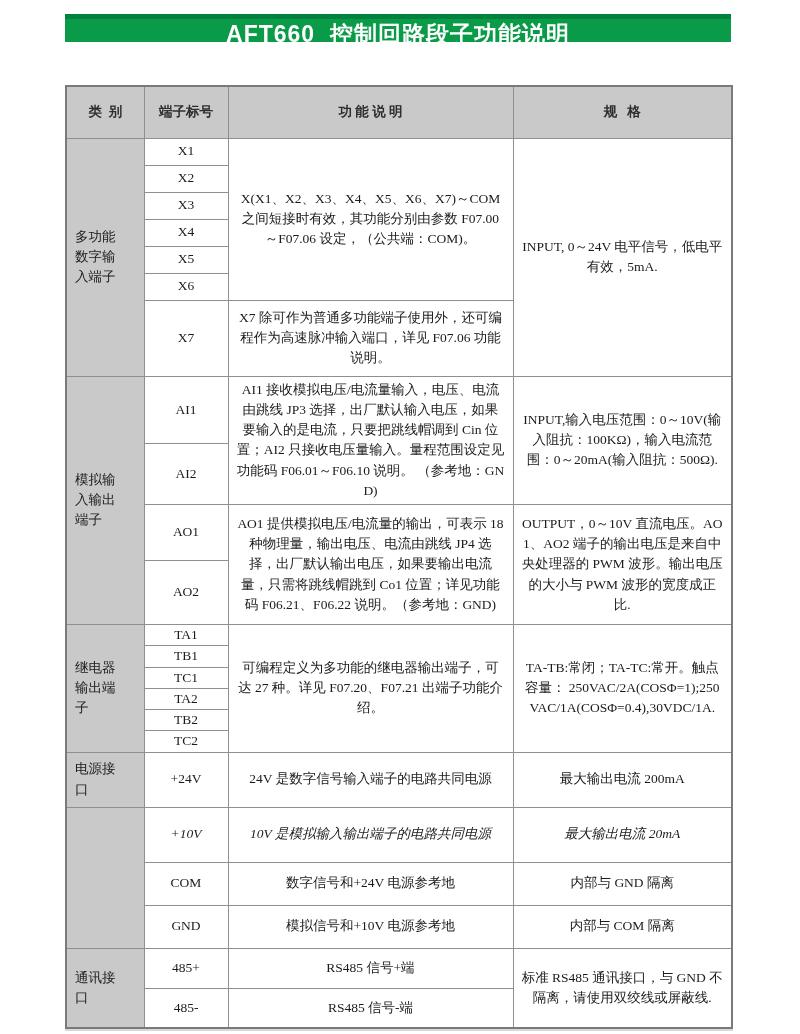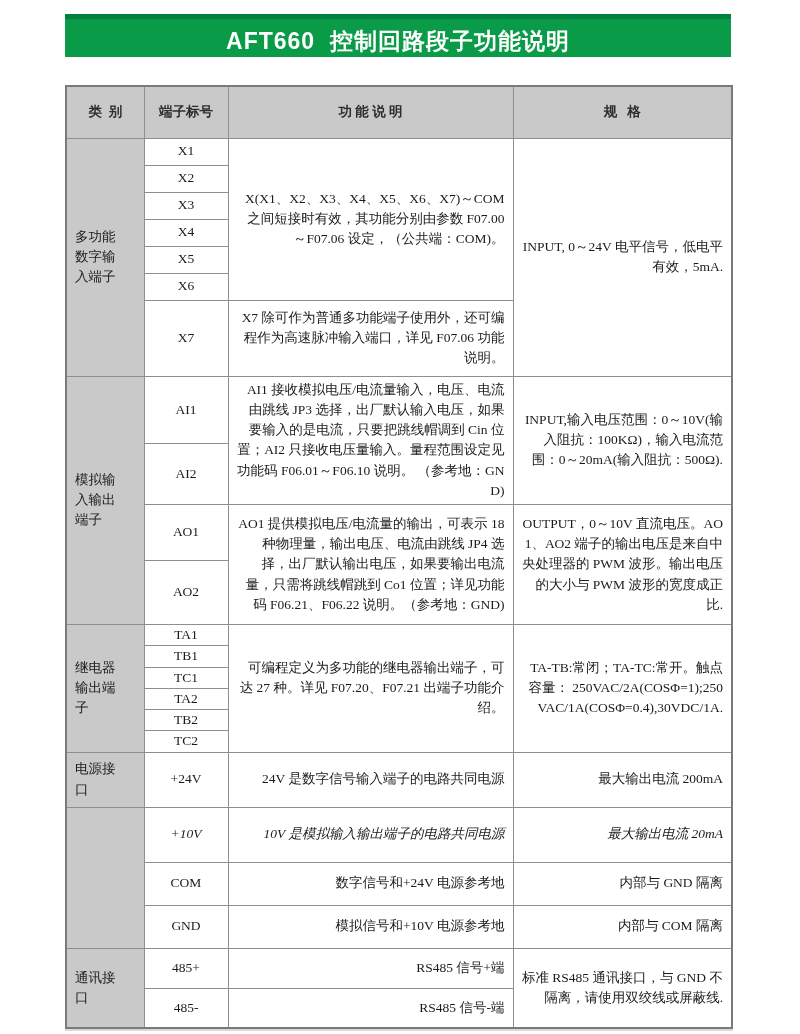--- a/index.html
+++ b/index.html
@@ -13,24 +13,24 @@
   *{box-sizing:border-box;margin:0;padding:0;}
   body{
     width:800px;height:1034px;
     background:#ffffff;
     font-family:"Liberation Serif","DejaVu Serif",serif;
     color:var(--ink);
     overflow:hidden;
   }
   .page{position:relative;width:800px;height:1034px;}
   .banner{
-    position:absolute;left:65px;top:14px;width:666px;height:43px;
+    position:absolute;left:65px;top:14px;width:666px;height:28px;
     background:var(--green);
     border-top:5px solid var(--green-dark);
-    display:flex;align-items:flex-end;justify-content:center;
+    display:flex;align-items:flex-start;justify-content:center;
   }
   .banner .title{
     font-family:"Liberation Sans","DejaVu Sans",sans-serif;
     font-weight:bold;font-size:23px;color:#ffffff;
     letter-spacing:1px;white-space:pre;
   }
   table.spec{
     position:absolute;left:65px;top:85px;width:666px;
     border-collapse:collapse;
     border:2px solid var(--border-dark);
@@ -53,21 +53,21 @@
     background:var(--gray);
     padding:2px 17px 2px 8px;
     text-align:left;
   }
   td.cell-term{
     text-align:center;
     padding:0 2px;
     font-family:"Liberation Serif","DejaVu Serif",serif;
   }
   td.cell-func, td.cell-spec{
-    text-align:right;
+    text-align:center;
     padding:3px 8px;
     word-break:break-all;
   }
 </style>
 </head>
 <body>
 
 <div class="page">
 
   <div class="banner">

